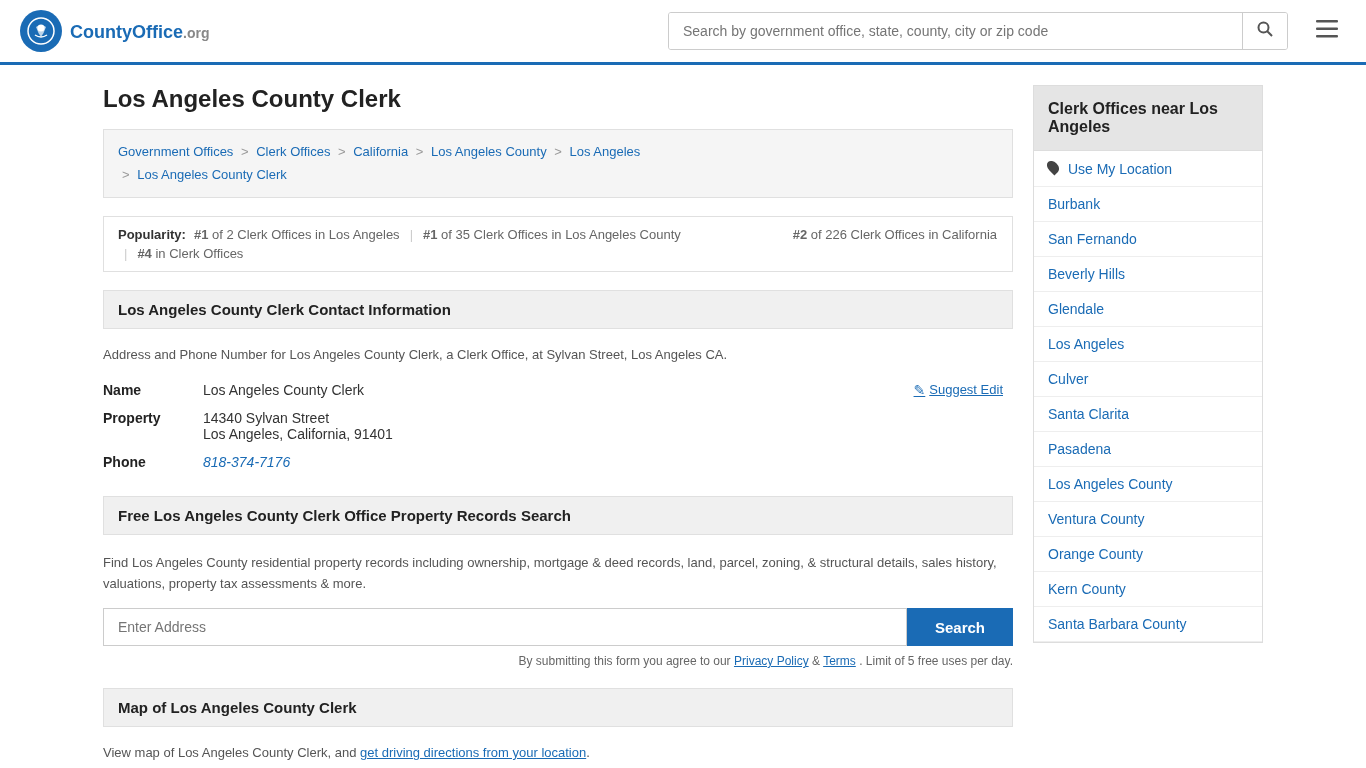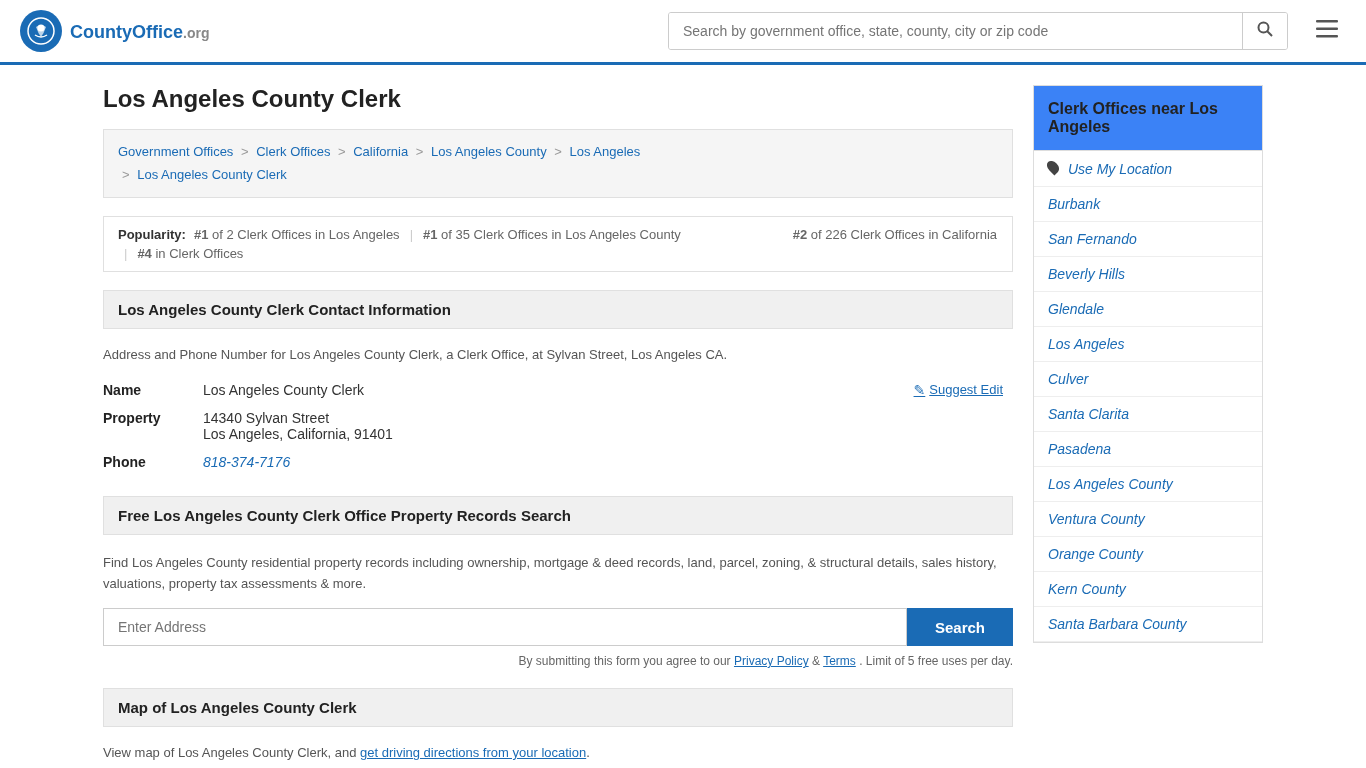--- a/index.html
+++ b/index.html
@@ -233,32 +233,31 @@
       color: #555;
       padding: 8px 0 14px 0;
     }
     #map-desc a {
       color: #1a6bb5;
       text-decoration: underline;
     }
 
     
     #sidebar-header {
-      background: #3b82f6;
+      background: #e5e5e5;
       border: 1px solid #ddd;
       padding: 14px;
       font-size: 16px;
       font-weight: bold;
       color: #222;
       margin-bottom: 0;
     }
     #sidebar-list {
       border: 1px solid #ddd;
       border-top: none;
-      font-style: italic;
     }
     #sidebar-list a {
       display: block;
       padding: 9px 14px;
       font-size: 14px;
       color: #1a6bb5;
       text-decoration: none;
       border-bottom: 1px solid #eee;
     }
     #use-my-location {

